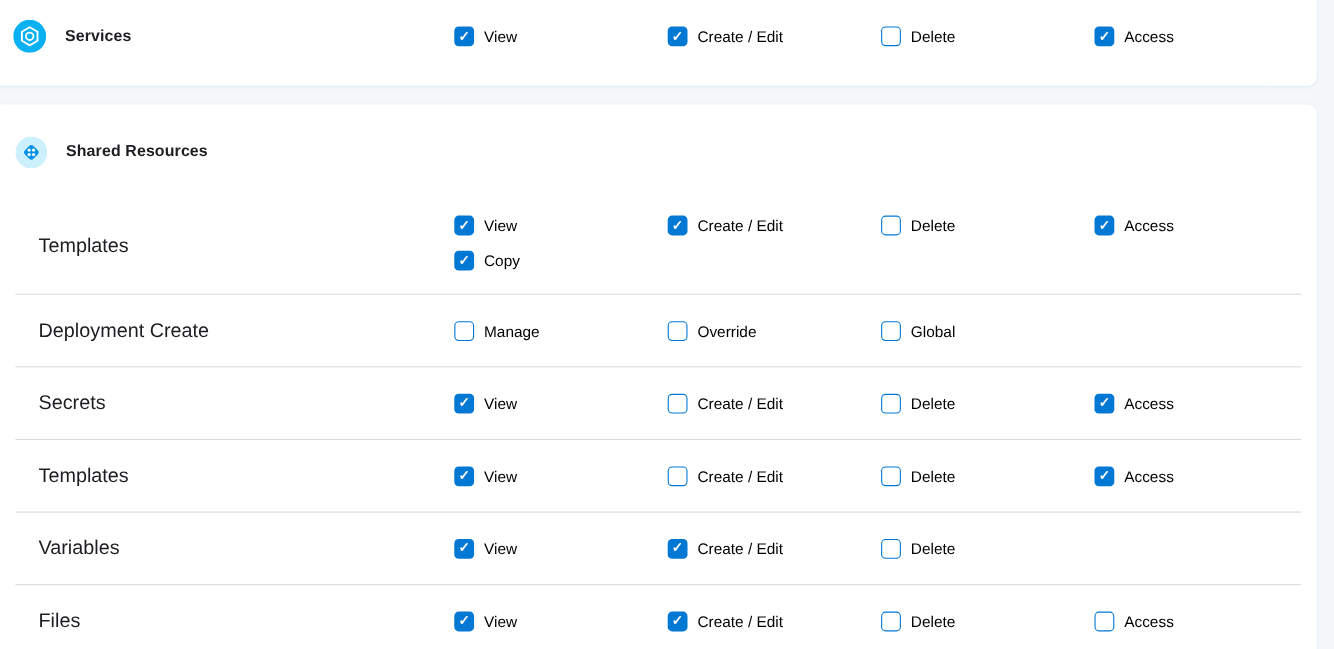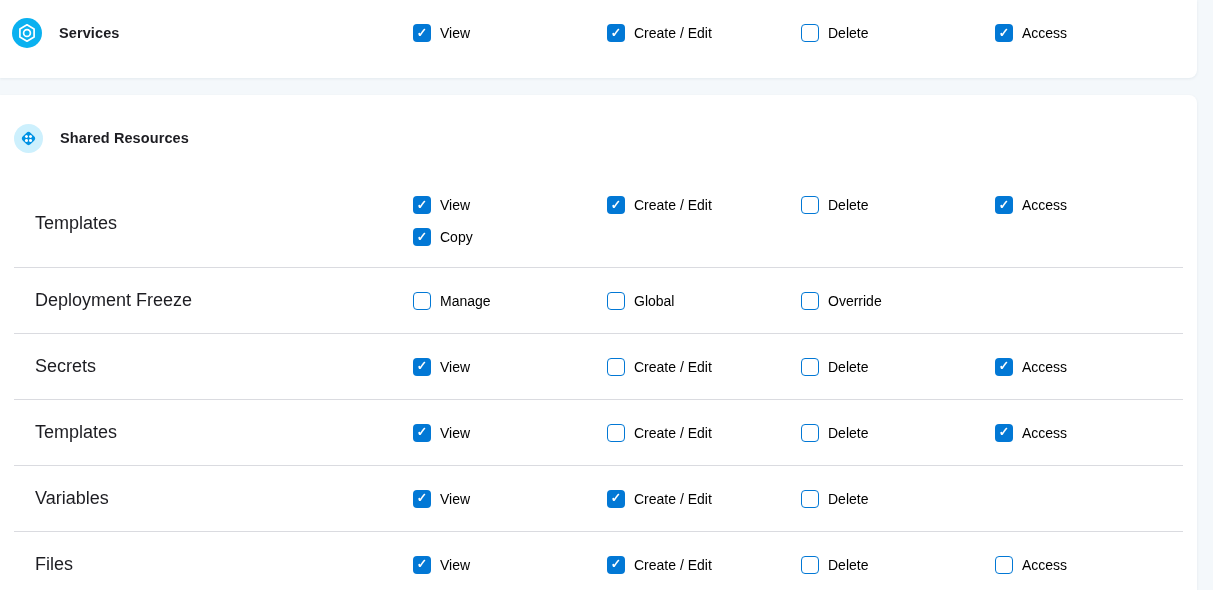--- a/index.html
+++ b/index.html
@@ -140,37 +140,37 @@
         </div>
         <div class="perm-col">
           <span class="perm">
             <span class="cb checked">✓</span>
             <span class="perm-label">Access</span>
           </span>
         </div>
       </div>
       <div class="divider"></div>
       <div class="prow perm-row">
-        <div class="label-cell">Deployment Freeze</div>
+        <div class="label-cell">Deployment Create</div>
         <div class="perm-col">
           <span class="perm">
             <span class="cb unchecked"></span>
             <span class="perm-label">Manage</span>
           </span>
         </div>
         <div class="perm-col">
           <span class="perm">
             <span class="cb unchecked"></span>
+            <span class="perm-label">Override</span>
+          </span>
+        </div>
+        <div class="perm-col">
+          <span class="perm">
+            <span class="cb unchecked"></span>
             <span class="perm-label">Global</span>
-          </span>
-        </div>
-        <div class="perm-col">
-          <span class="perm">
-            <span class="cb unchecked"></span>
-            <span class="perm-label">Override</span>
           </span>
         </div>
         <div class="perm-col"></div>
       </div>
       <div class="divider"></div>
       <div class="prow perm-row">
         <div class="label-cell">Secrets</div>
         <div class="perm-col">
           <span class="perm">
             <span class="cb checked">✓</span>

